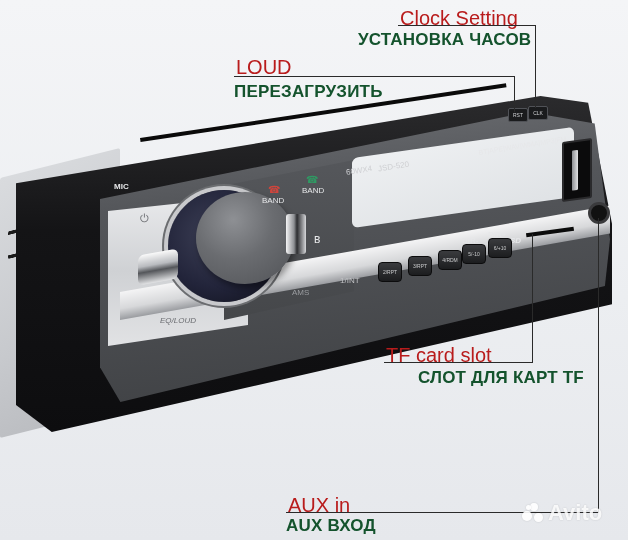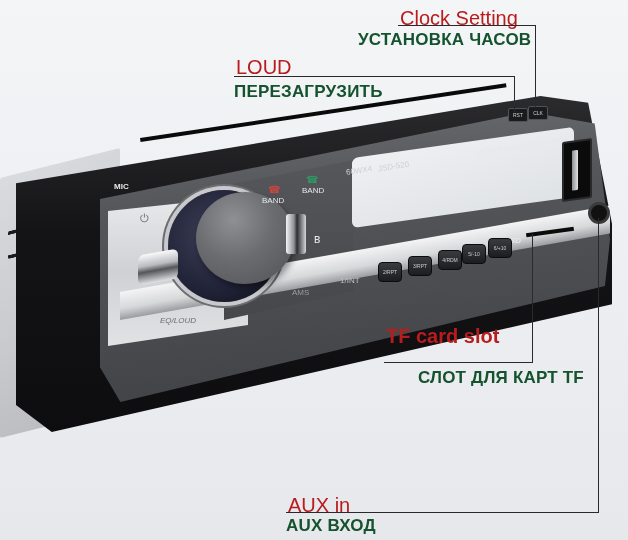--- a/index.html
+++ b/index.html
@@ -194,21 +194,30 @@
   <div class="line" style="left:535px; top:25px; width:1px; height:83px;"></div>
   <span class="lbl-ru" style="left:358px; top:30px;">УСТАНОВКА ЧАСОВ</span>
 
   <span class="lbl-en" style="left:236px; top:56px;">LOUD</span>
   <div class="line" style="left:234px; top:76px; width:280px; height:1px;"></div>
   <div class="line" style="left:514px; top:76px; width:1px; height:36px;"></div>
   <span class="lbl-ru" style="left:234px; top:82px;">ПЕРЕЗАГРУЗИТЬ</span>
 
   <div class="line" style="left:532px; top:234px; width:1px; height:128px;"></div>
   <div class="line" style="left:384px; top:362px; width:149px; height:1px;"></div>
-  <span class="lbl-en" style="left:386px; top:325px;font-weight:bold;">TF card slot</span>
+  <span class="lbl-en" style="left:386px; top:344px;">TF card slot</span>
   <span class="lbl-ru" style="left:384px; top:368px;margin-left:34px;">СЛОТ ДЛЯ КАРТ TF</span>
 
   <div class="line" style="left:598px; top:218px; width:1px; height:294px;"></div>
   <div class="line" style="left:286px; top:512px; width:313px; height:1px;"></div>
   <span class="lbl-en" style="left:288px; top:494px;">AUX in</span>
   <span class="lbl-ru" style="left:286px; top:516px;">AUX ВХОД</span>
 
+  <div class="watermark">
+    <div class="wm-dots">
+      <span style="left:0; top:8px; width:10px; height:10px;"></span>
+      <span style="left:8px; top:0; width:8px; height:8px;"></span>
+      <span style="left:12px; top:10px; width:9px; height:9px;"></span>
+      <span style="left:4px; top:2px; width:5px; height:5px;"></span>
+    </div>
+    <span>Avito</span>
+  </div>
 </div>
 
 </body></html>

